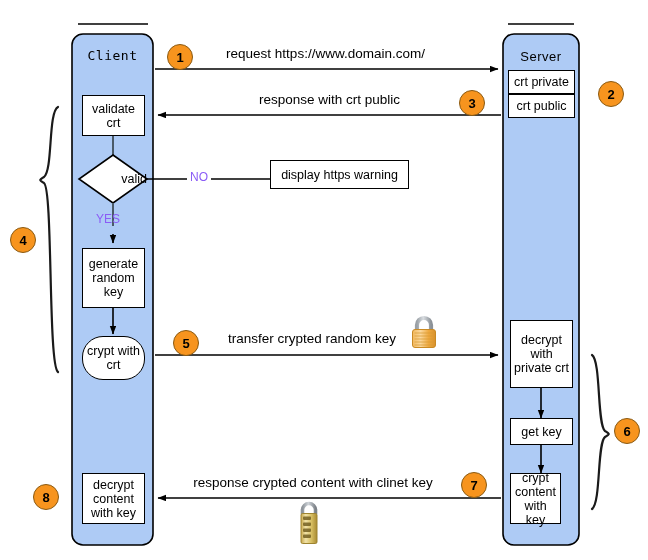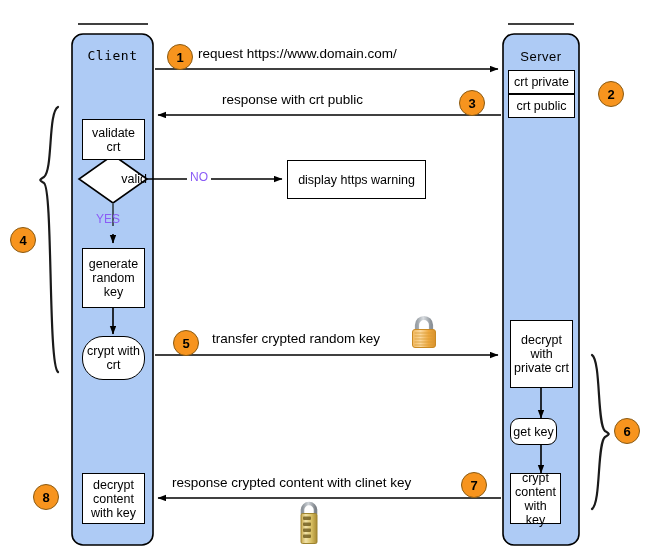--- a/index.html
+++ b/index.html
@@ -53,20 +53,21 @@
     font-size: 12.5px;
     color: #000;
     text-align: right;
     white-space: nowrap;
   }
   .edge-label {
     position: absolute;
     font-size: 13.5px;
     color: #000;
     white-space: nowrap;
+    text-align: center;
   }
   .small-label {
     position: absolute;
     font-size: 12px;
     color: #8b5cf6;
     white-space: nowrap;
   }
   .badge {
     position: absolute;
     width: 26px;
@@ -172,41 +173,41 @@
         <rect x="5" y="19.5" width="8" height="3.4" rx="0.8"></rect>
         <rect x="5" y="25.5" width="8" height="3.4" rx="0.8"></rect>
         <rect x="5" y="31.5" width="8" height="3.4" rx="0.8"></rect>
       </g>
     </g>
   </svg>
 
   <div class="lane-title mono" style="left:72px; top:4px; width:81px;">Client</div>
   <div class="lane-title" style="left:503px; top:5px; width:76px;">Server</div>
 
-  <div class="node-box" style="left:82px; top:95px; width:63px; height:41px;margin-top:24px;">validate crt</div>
+  <div class="node-box" style="left:82px; top:95px; width:63px; height:41px;">validate crt</div>
 
   <div class="diamond-label" style="left:79px; top:172px; width:68px;">valid</div>
 
   <div class="small-label" style="left:96px; top:212px;">YES</div>
 
   <div class="node-box" style="left:82px; top:248px; width:63px; height:60px;">generate random key</div>
 
   <div class="node-box" style="left:82px; top:336px; width:63px; height:44px;border-radius:21px;">crypt with crt</div>
 
   <div class="node-box" style="left:82px; top:473px; width:63px; height:51px;">decrypt content with key</div>
 
-  <div class="node-box" style="left:287px; top:160px; width:139px; height:39px;">display https warning</div>
+  <div class="node-box" style="left:270px; top:160px; width:139px; height:29px;">display https warning</div>
 
   <div class="node-box" style="left:508px; top:94px; width:67px; height:24px;">crt public</div>
 
   <div class="node-box" style="left:508px; top:70px; width:67px; height:24px;">crt private</div>
 
   <div class="node-box" style="left:510px; top:320px; width:63px; height:68px;">decrypt with private crt</div>
 
-  <div class="node-box" style="left:510px; top:418px; width:47px; height:27px;border-radius:9px;">get key</div>
+  <div class="node-box" style="left:510px; top:418px; width:63px; height:27px;">get key</div>
 
   <div class="node-box" style="left:510px; top:473px; width:51px; height:51px;">crypt content with key</div>
 
   <div class="edge-label" style="left:198px; top:46px; width:255px;">request https://www.domain.com/</div>
 
   <div class="edge-label" style="left:222px; top:92px; width:215px;">response with crt public</div>
 
   <div class="small-label" style="left:187px; top:170px; background:#fff; padding:0 3px;">NO</div>
 
   <div class="edge-label" style="left:212px; top:331px; width:200px;">transfer crypted random key</div>

